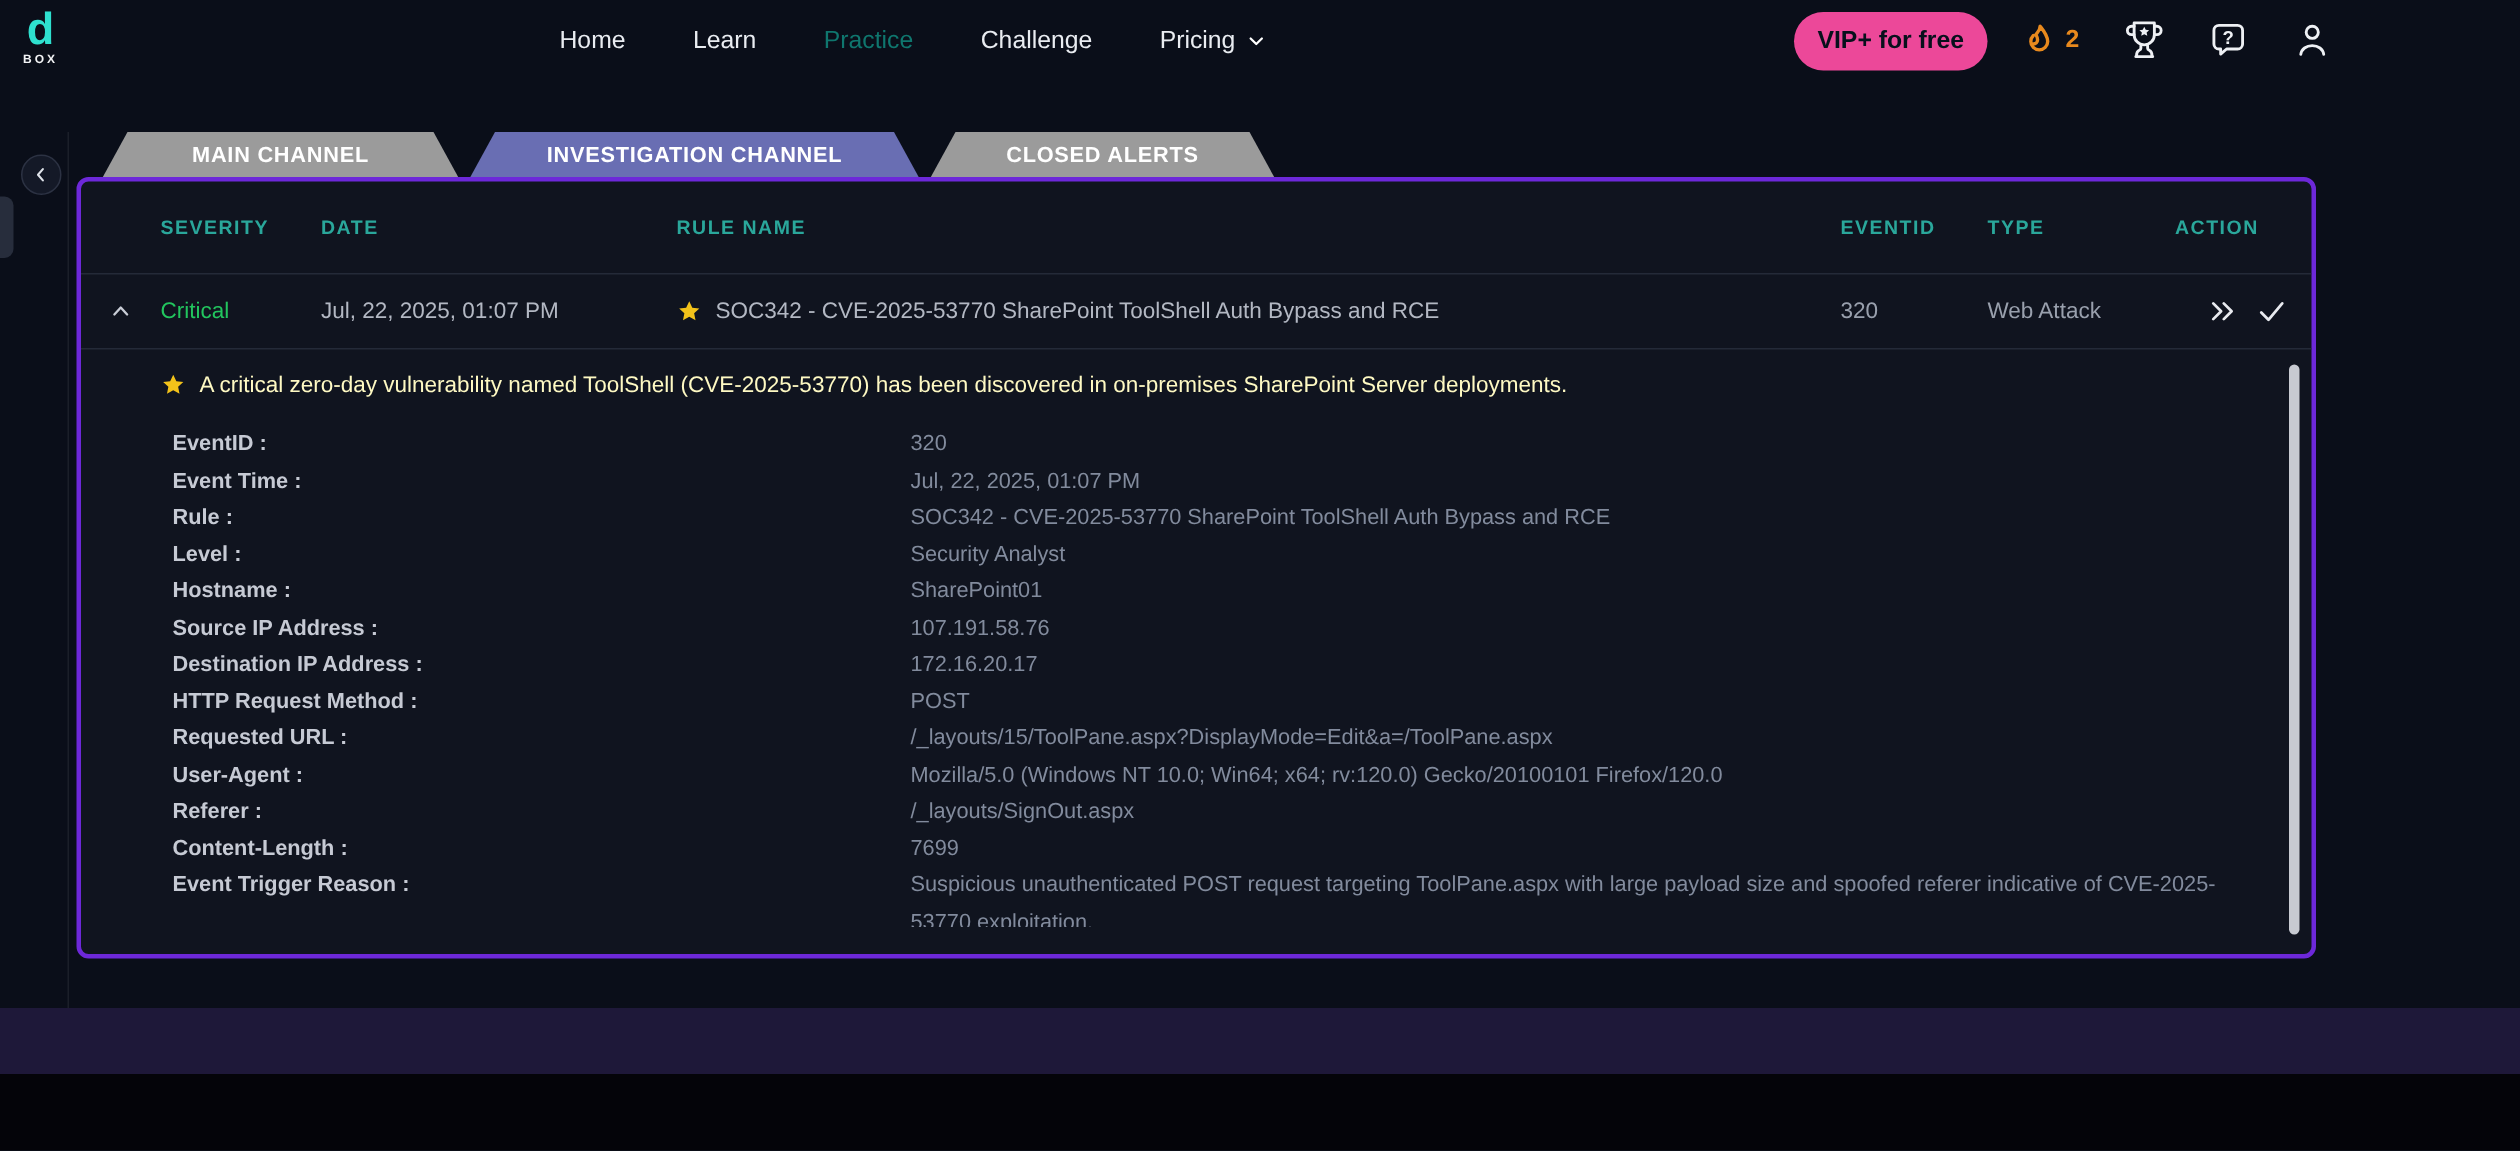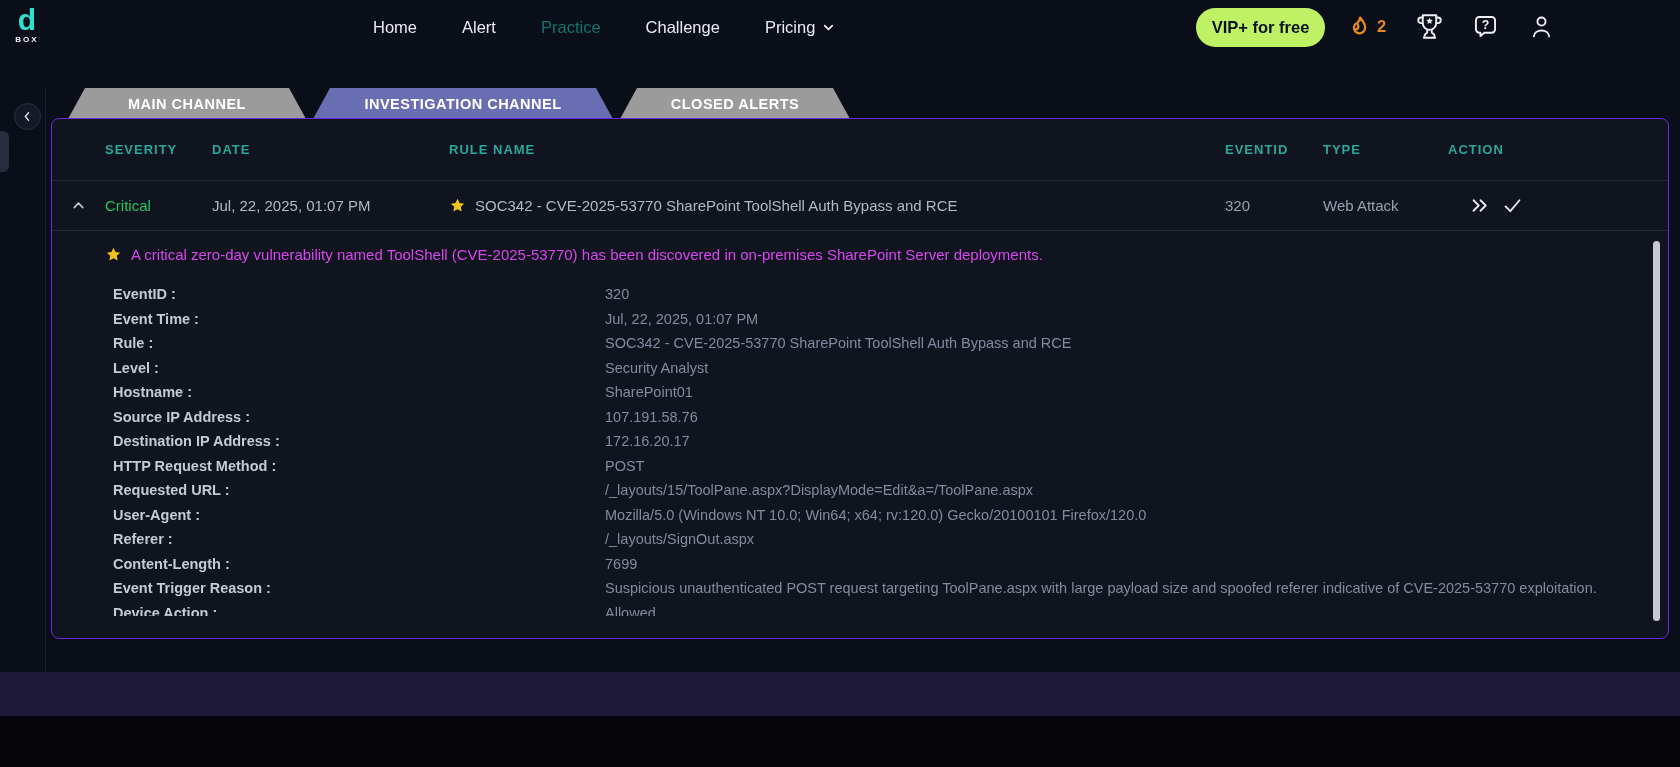--- a/index.html
+++ b/index.html
@@ -15,21 +15,21 @@
   .topnav { position:absolute; left:0; top:0; width:100%; height:55px; }
   .logo { position:absolute; left:4px; top:6px; width:46px; text-align:center; cursor:pointer; }
   .logo-d { color:#2ee0cf; font-size:30px; font-weight:700; line-height:28px; }
   .logo-box { color:#f2f3f5; font-size:8px; font-weight:700; letter-spacing:2px; margin-top:1px; }
   .navlinks { position:absolute; left:373px; top:0; height:55px; display:flex; align-items:center; gap:45px; }
   .navlink { color:#e9ecf1; font-size:16.5px; font-weight:500; display:flex; align-items:flex-start; gap:6px; cursor:pointer; white-space:nowrap; }
   .navlink.accent { color:#0f766e; }
   .navlink .caret { display:none; }
   .navlink.has-caret .caret { display:block; margin-top:2px; }
   .vip { position:absolute; left:1196px; top:8px; width:129px; height:39px; border-radius:20px;
-         background:#bef264; color:#08101c; font-weight:700; font-size:16.5px; border:none;
+         background:#ec4899; color:#08101c; font-weight:700; font-size:16.5px; border:none;
          font-family:inherit; cursor:pointer; }
   .streak { position:absolute; left:1346px; top:13px; display:flex; align-items:center; gap:4px; cursor:pointer; }
   .streak-count { color:#e8891d; font-size:16.5px; font-weight:700; }
   .iconbtn { position:absolute; top:13px; background:none; border:none; cursor:pointer; padding:0; }
   .iconbtn.trophy { left:1416px; }
   .iconbtn.help   { left:1472px; }
   .iconbtn.user   { left:1528px; }
   
   .collapse-btn { position:absolute; left:14px; top:103px; width:27px; height:27px; border-radius:50%;
                   background:#141927; border:1px solid #2c3243; display:flex; align-items:center;
@@ -40,35 +40,35 @@
   
   .tabs { position:absolute; left:68px; top:88px; height:30px; display:flex; gap:7px;justify-content:center; }
   .tab { height:31px; border:none; color:#ffffff; font-weight:700; font-size:14.5px; letter-spacing:.5px;
          background:#9b9b9b; clip-path:polygon(17px 0, calc(100% - 17px) 0, 100% 100%, 0 100%);
          font-family:inherit; cursor:pointer; }
   .tab:nth-child(1) { width:238px; }
   .tab:nth-child(2) { width:300px; }
   .tab:nth-child(3) { width:230px; }
   .tab.active { background:#696eb3; }
   
-  .panel { position:absolute; left:51px; top:118px; width:1618px; height:521px; background:#10141f;
-           border:1px solid #6d28d9; border-radius:8px; overflow:hidden; }
+  .panel { position:absolute; left:51px; top:118px; width:1493px; height:521px; background:#10141f;
+           border:3px solid #6d28d9; border-radius:8px; overflow:hidden; }
   .grid { display:grid; grid-template-columns:53px 107px 237px 776px 98px 125px 1fr; align-items:center; }
   .thead { height:62px; border-bottom:1px solid #242a38; color:#2aa79b; font-size:13px;
            font-weight:700; letter-spacing:1px; }
   .trow { height:50px; border-bottom:1px solid #242a38; font-size:15px; color:#b3b8c3; cursor:pointer; }
   .cell-sev { color:#22c55e; }
   .cell-num, .cell-type { color:#99a0ad; }
   .cell-rule { display:flex; align-items:center; gap:9px; overflow:hidden; white-space:nowrap; }
   .cell-actions { display:flex; align-items:center; gap:11px; padding-left:22px; }
   .cell-actions svg { cursor:pointer; }
   .chev-cell { display:flex; justify-content:center; cursor:pointer; }
   
   .detail { position:relative; height:385px; padding-top:15px; overflow:hidden; }
-  .desc { margin-left:53px; display:flex; gap:9px; color:#d946ef; font-size:15px; }
+  .desc { margin-left:53px; display:flex; gap:9px; color:#fef9c3; font-size:15px; }
   .fields { margin-top:19px; }
   .field { display:flex; padding-left:61px; padding-right:64px; font-size:14.5px; line-height:24.5px; }
   .flabel { width:492px; flex:none; color:#c6cad4; font-weight:700; }
   .fvalue { flex:1; color:#828b9d; }
   .scrollthumb { position:absolute; right:8px; top:122px; width:7px; height:380px; border-radius:4px;
                  background:#c7cad1; cursor:pointer; }
   
   .footer-band  { position:absolute; left:0; top:672px; width:100%; height:44px; background:#1e1839; }
   .footer-black { position:absolute; left:0; top:716px; width:100%; height:51px; background:#040409; }
 </style>
@@ -80,21 +80,21 @@
     <div class="logo-d">d</div>
     <div class="logo-box">BOX</div>
   </div>
 
   <nav class="navlinks">
     <a class="navlink">
         <span>Home</span>
 
       </a>
       <a class="navlink">
-        <span>Alert</span>
+        <span>Learn</span>
 
       </a>
       <a class="navlink accent">
         <span>Practice</span>
 
       </a>
       <a class="navlink">
         <span>Challenge</span>
 
       </a>

